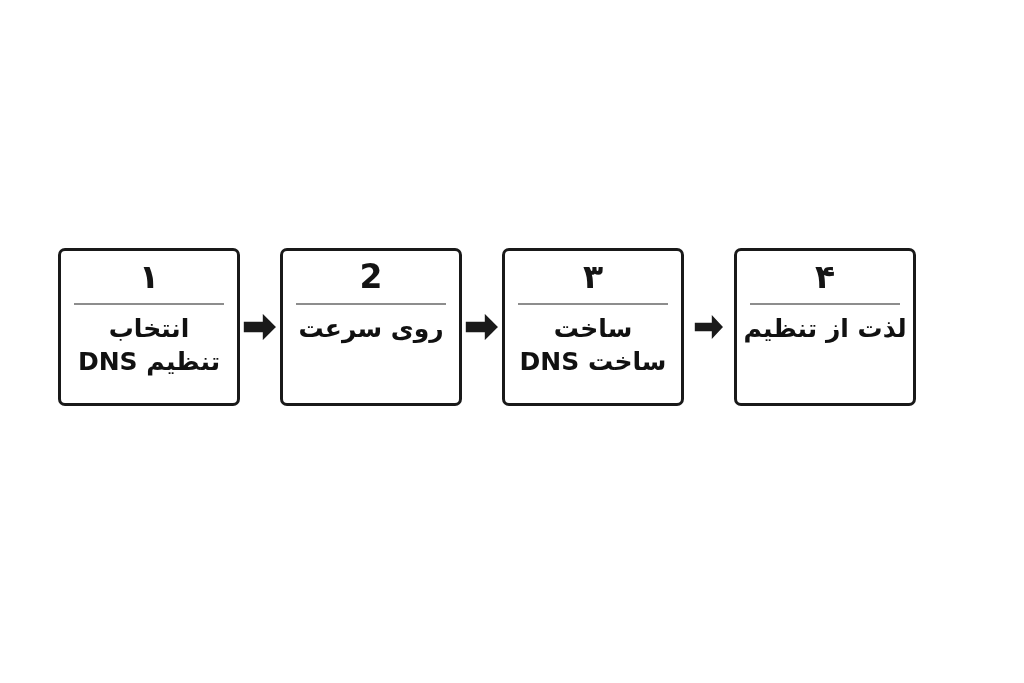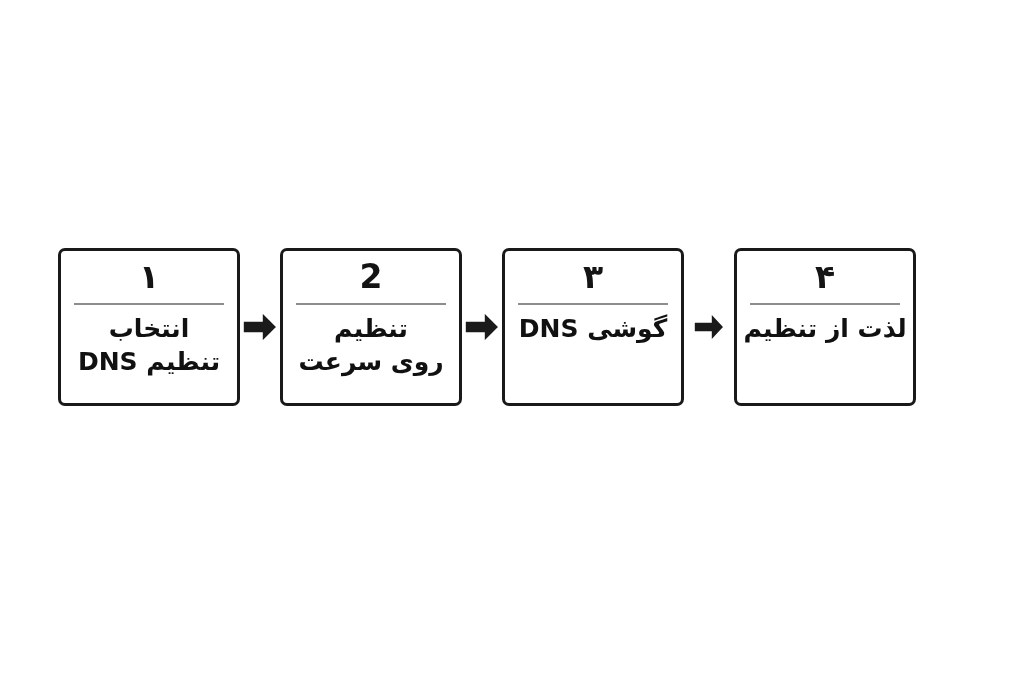--- a/index.html
+++ b/index.html
@@ -117,36 +117,36 @@
     <div class="arrow-gap w-a">
       <svg class="arrow-icon" width="36" height="34" viewBox="0 0 36 34">
         <path d="M1 11 L20 11 L20 2 L35 17 L20 32 L20 23 L1 23 Z" fill="#1a1a1a" stroke="#ffffff" stroke-width="1.6" stroke-linejoin="miter"></path>
       </svg>
     </div>
 
     <div class="step-box">
       <div class="step-number">2</div>
       <div class="step-divider"></div>
       <div class="step-body">
-        <span class="step-line">تنظیم</span>
         <span class="step-line">روی سرعت</span>
       </div>
     </div>
 
     <div class="arrow-gap w-b">
       <svg class="arrow-icon" width="36" height="34" viewBox="0 0 36 34">
         <path d="M1 11 L20 11 L20 2 L35 17 L20 32 L20 23 L1 23 Z" fill="#1a1a1a" stroke="#ffffff" stroke-width="1.6" stroke-linejoin="miter"></path>
       </svg>
     </div>
 
     <div class="step-box">
       <div class="step-number">۳</div>
       <div class="step-divider"></div>
       <div class="step-body">
-        <span class="step-line">گوشی DNS</span>
+        <span class="step-line">ساخت</span>
+        <span class="step-line">ساخت DNS</span>
       </div>
     </div>
 
     <div class="arrow-gap w-c">
       <svg class="arrow-icon" width="32" height="32" viewBox="0 0 32 32">
         <path d="M1 11 L18 11 L18 2 L31 16 L18 30 L18 21 L1 21 Z" fill="#1a1a1a" stroke="#ffffff" stroke-width="1.6" stroke-linejoin="miter"></path>
       </svg>
     </div>
 
     <div class="step-box">

